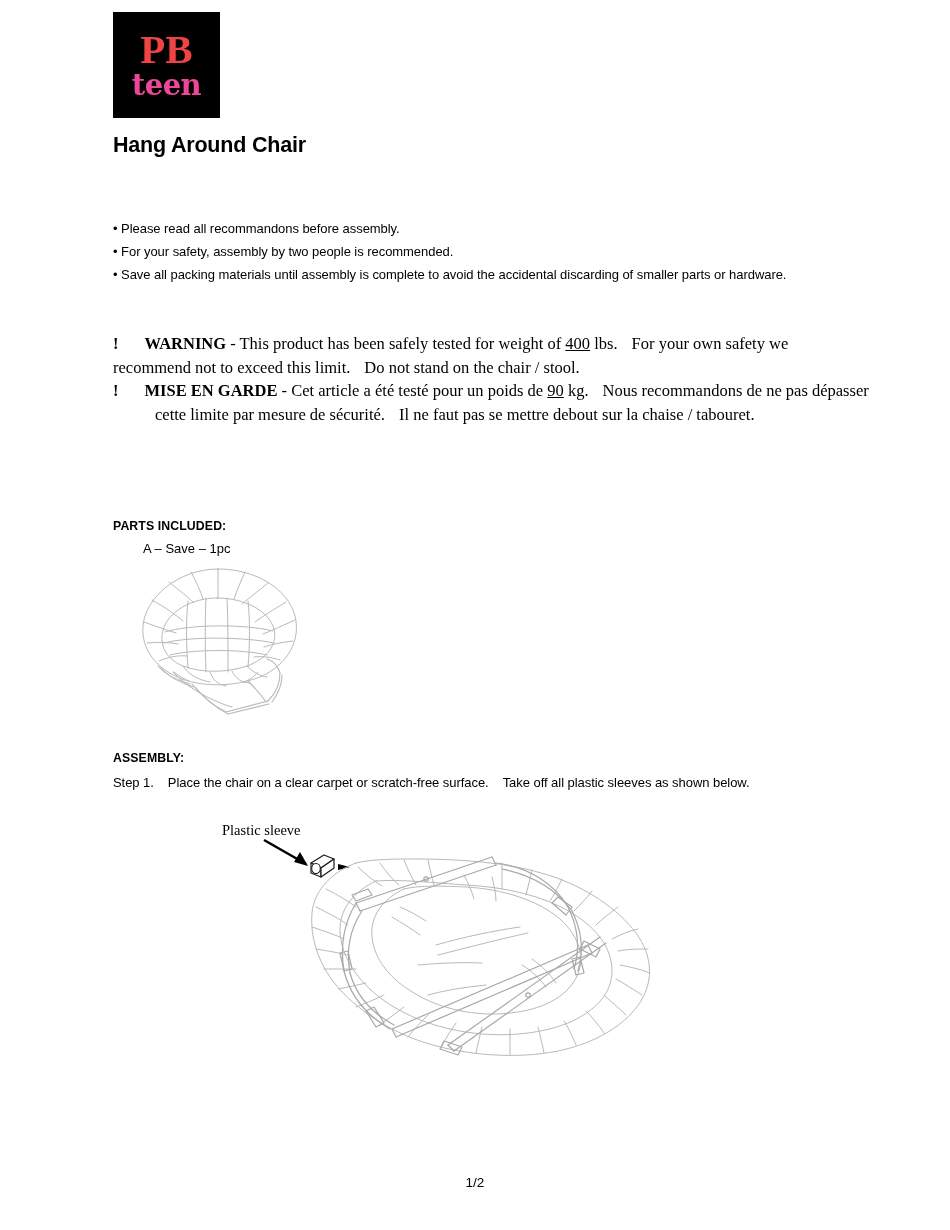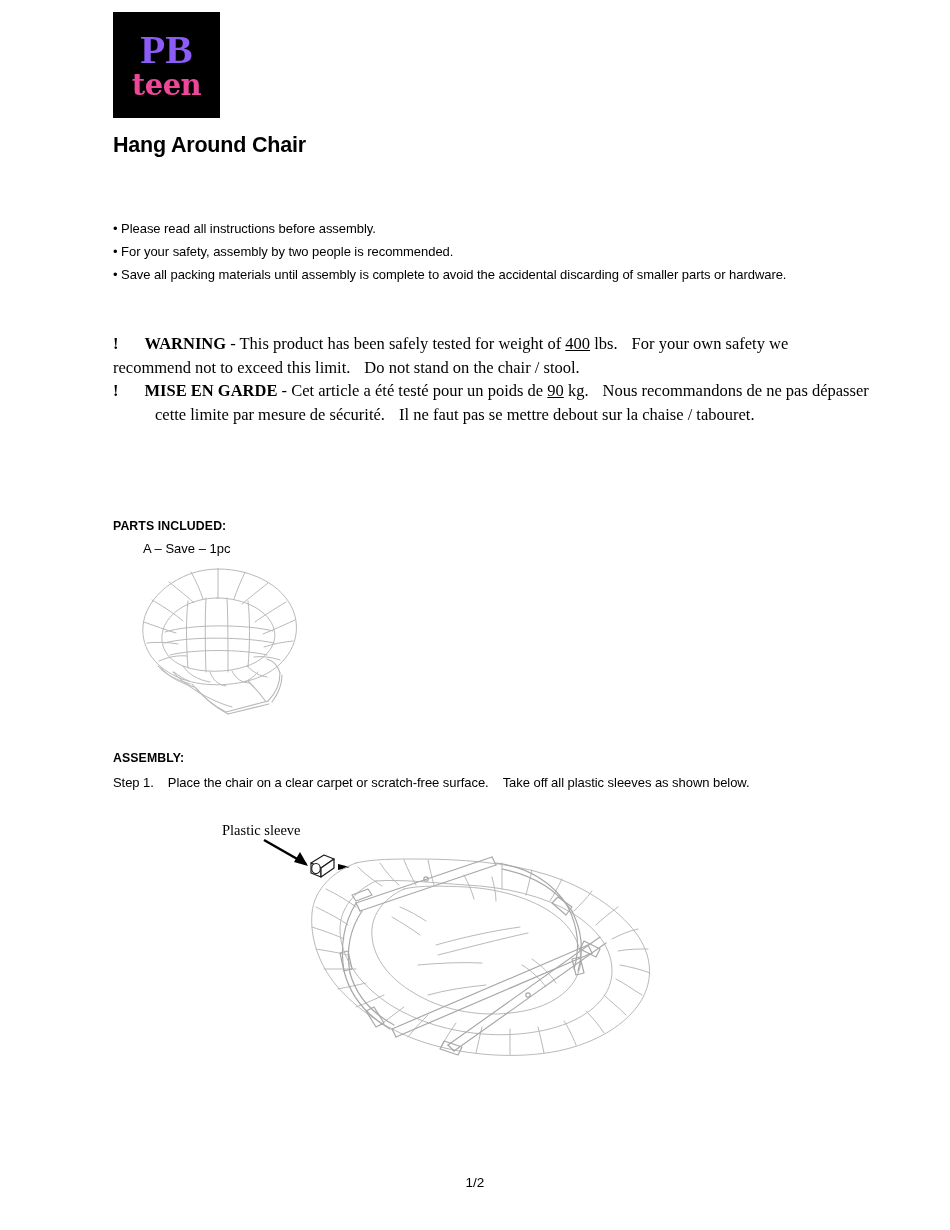--- a/index.html
+++ b/index.html
@@ -28,21 +28,21 @@
     display: flex;
     flex-direction: column;
     align-items: center;
     justify-content: center;
   }
   .logo-pb {
     font-family: "Liberation Serif", serif;
     font-weight: bold;
     font-size: 41px;
     line-height: 0.95;
-    color: #8b5cf6;
+    color: #ef4444;
     letter-spacing: 0px;
   }
   .logo-teen {
     font-family: "DejaVu Serif", serif;
     font-weight: bold;
     font-size: 29px;
     line-height: 1.0;
     color: #ec4899;
     margin-top: 2px;
     letter-spacing: -0.5px;
@@ -134,21 +134,21 @@
 <div class="page">
 
   <div class="logo-box">
     <div class="logo-pb">PB</div>
     <div class="logo-teen">teen</div>
   </div>
 
   <div class="doc-title">Hang Around Chair</div>
 
 
-  <div class="blk body-line" style="top:218px;">• Please read all instructions before assembly.</div>
+  <div class="blk body-line" style="top:218px;">• Please read all recommandons before assembly.</div>
   <div class="blk body-line" style="top:241px;">• For your safety, assembly by two people is recommended.</div>
   <div class="blk body-line" style="top:264px;width:730px;">• Save all packing materials until assembly is complete to avoid the accidental discarding of smaller parts or hardware.</div>
 
   <div class="blk serif-line" style="top:332px;width:730px;">
     <b>!</b><span class="tabsp"></span><b>WARNING</b>
     <span>- This product has been safely tested for weight of </span><span class="u">400</span><span> lbs.</span><span class="gap3"></span><span>For your own safety we recommend not to exceed this limit.</span><span class="gap3"></span><span>Do not stand on the chair / stool.</span>
   </div>
 
   <div class="blk serif-line indent-hang" style="top:379px;width:728px;">
     <b>!</b><span class="tabsp"></span><b>MISE EN GARDE</b>

